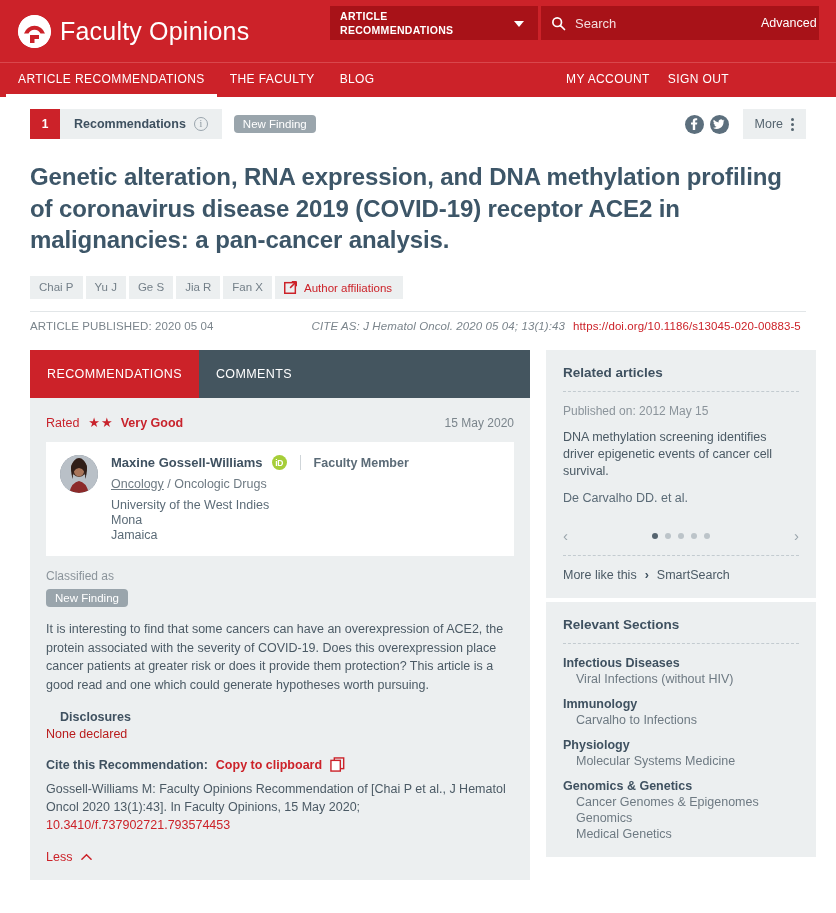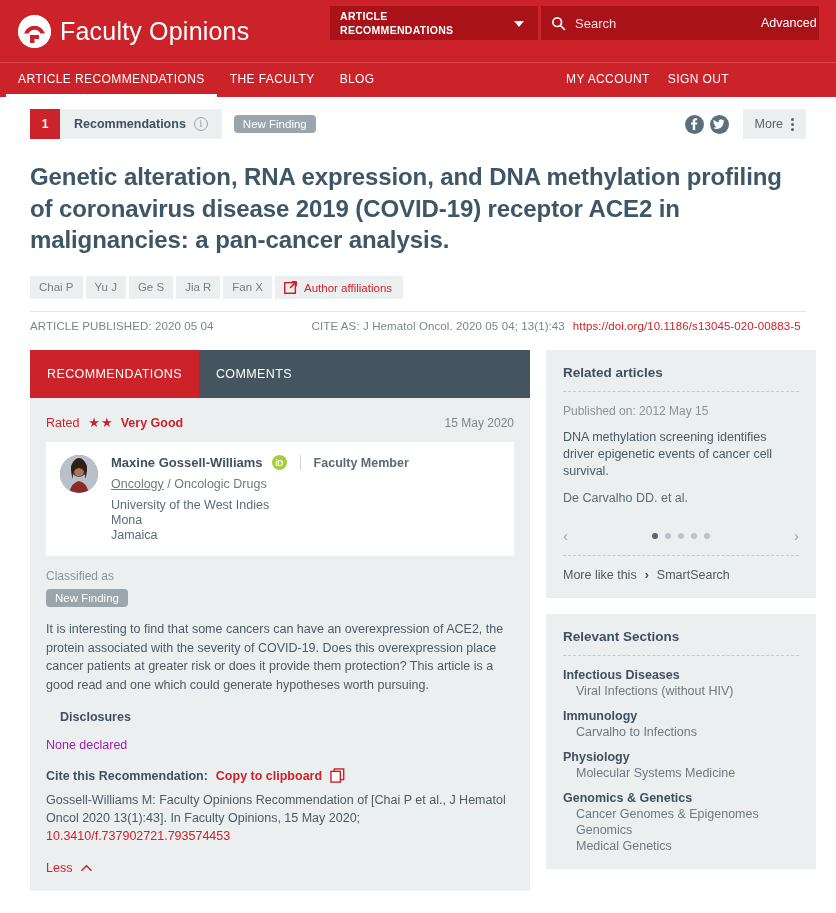--- a/index.html
+++ b/index.html
@@ -124,21 +124,21 @@
     padding:5px 11px 5px 9px; color:#cc2229; font-size:11.5px; white-space:nowrap;
   }
   .extlink { width:13px;height:13px; flex:0 0 auto; }
 
   .metarow {
     margin:12px 30px 0 30px; border-top:1px solid #e2e6e8;
     padding-top:8px; display:flex; align-items:baseline;
     font-size:11.5px; color:#7b858c; letter-spacing:.1px;
   }
   .metarow .pub { }
-  .metarow .cite { margin-left:98px; }
+  .metarow .cite { margin-left:98px;font-style:italic; }
   .metarow .doi { margin-left:8px; color:#cc2229; text-decoration:none; }
 
   
   .cols { display:flex; margin:18px 30px 0 30px; gap:16px; align-items:flex-start; }
   .left { width:500px; flex:0 0 500px; }
   .right { width:270px; flex:0 0 270px; }
 
   .tabs { background:#44555f; height:48px; display:flex; align-items:stretch; }
   .tab {
     display:flex; align-items:center; padding:0 17px; color:#fff;
@@ -176,36 +176,36 @@
   .rv-aff { margin-top:7px; font-size:12.5px; color:#5b6b77; line-height:15px; }
 
   .classlab { margin-top:13px; font-size:12px; color:#8b949b; }
   .classtag {
     display:inline-block; background:#9aa5ac;color:#fff;border-radius:4px;
     padding:3px 9px; font-size:11.5px; margin-top:6px;
   }
   .revtext { margin-top:13px; font-size:12.5px; line-height:18.5px; color:#4b5a65; }
 
   .disc-h { margin-top:16px; font-size:12.5px; font-weight:bold; color:#3f5160;padding-left:14px; }
-  .disc-b { margin-top:14px; font-size:12.5px; color:#a21caf; }
+  .disc-b { margin-top:3px; font-size:12.5px; color:#b91c1c; }
 
   .citerow { margin-top:16px; display:flex; align-items:center; gap:8px; }
   .cite-h { font-size:12.5px; font-weight:bold; color:#3f5160; }
   .cite-link { font-size:12.5px; font-weight:bold; color:#cc2229; }
   .clipicon { width:15px;height:15px; }
   .citebody { margin-top:8px; font-size:12.5px; line-height:18px; color:#4b5a65; }
   .citebody a { color:#cc2229; text-decoration:none; }
 
   .lessrow { margin-top:16px; display:flex; align-items:center; gap:9px; }
   .less { color:#cc2229; font-size:12.5px; }
   .chevup { width:11px;height:8px; }
 
   
   .card { background:#eceff0; padding:15px 17px 16px 17px; }
-  .card + .card { margin-top:16px; }
+  .card + .card { margin-top:4px; }
   .card-h { font-size:13.5px; font-weight:bold; color:#3f5160; }
   .dashed { border-top:1px dashed #c3cbd0; margin:11px 0 12px 0; }
   .ra-date { font-size:12px; color:#8b949b; }
   .ra-title { margin-top:11px; font-size:12.5px; line-height:17px; color:#4b5a65; }
   .ra-auth { margin-top:11px; font-size:12.5px; color:#5b6b77; }
   .carousel { margin-top:22px; display:flex; align-items:center; }
   .carr { color:#9aa5ac; font-size:15px; }
   .dots { flex:1; display:flex; justify-content:center; gap:7px; }
   .dot { width:6px;height:6px;border-radius:50%;background:#bcc4c9; }
   .dot.on { background:#55646f; }

